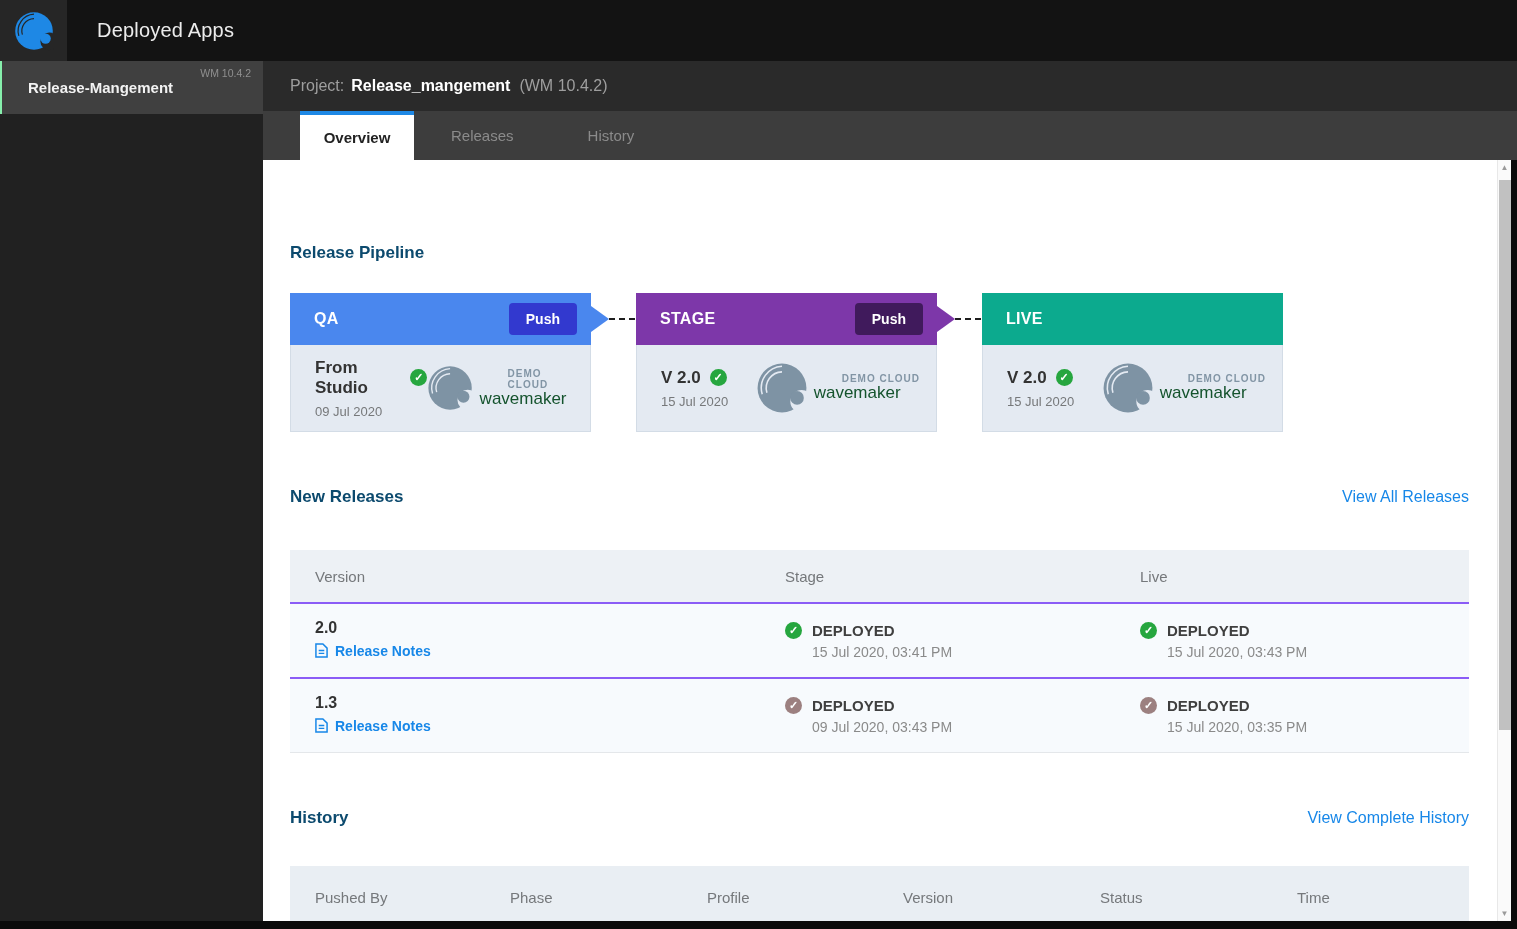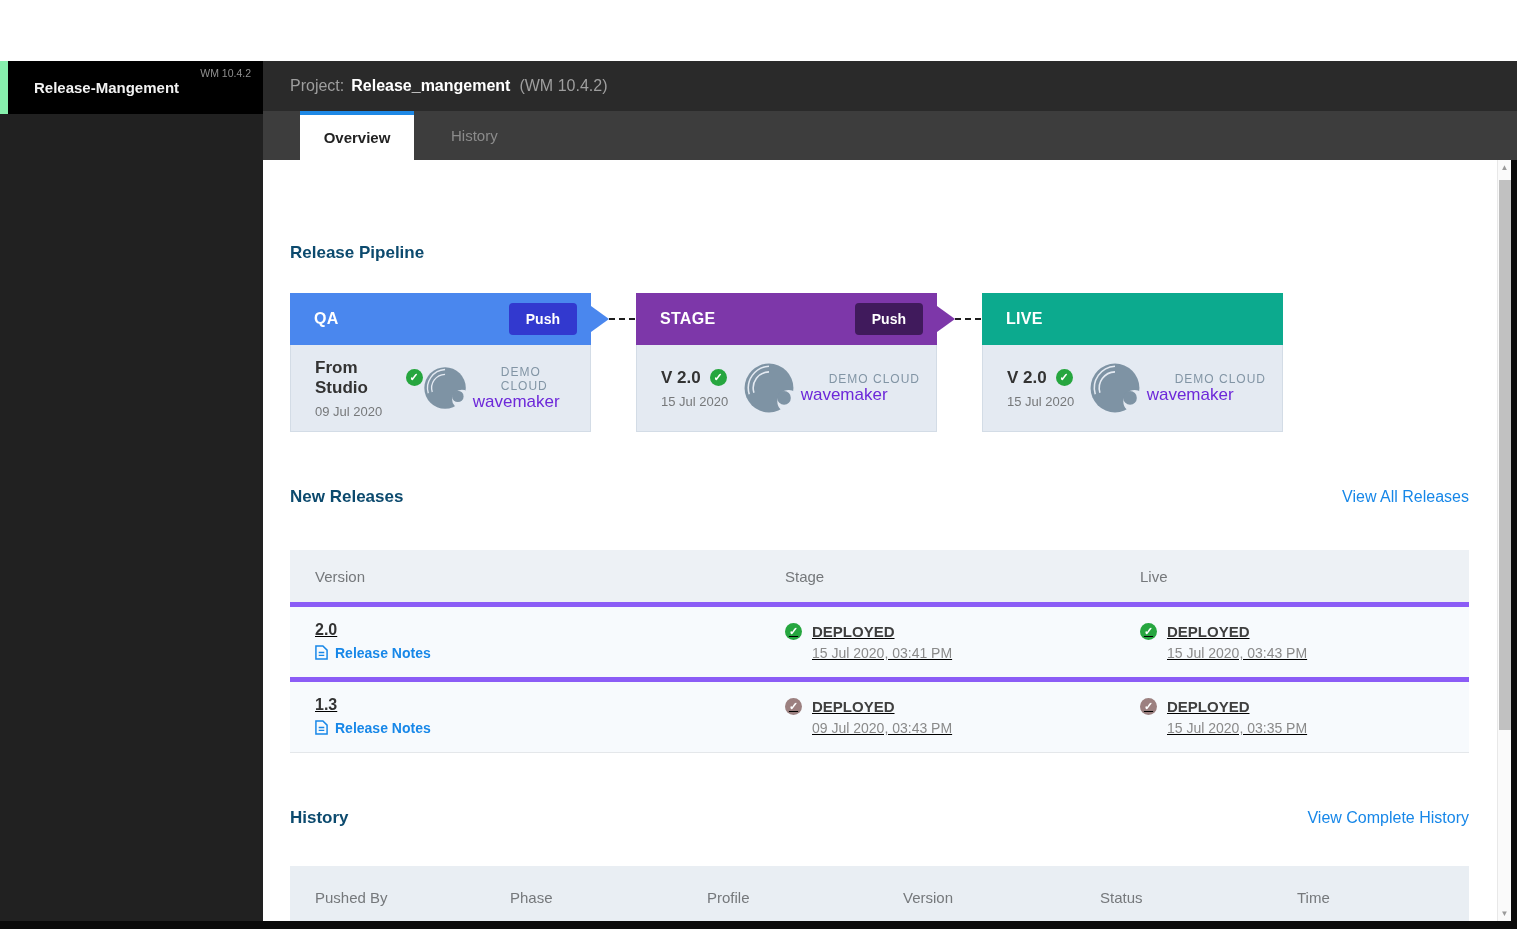--- a/index.html
+++ b/index.html
@@ -7,21 +7,21 @@
   .page { position:relative; width:1517px; height:929px; background:#fff; overflow:hidden; }
 
   
   .topbar { position:absolute; left:0; top:0; width:1517px; height:61px; background:#131313; display:flex; align-items:center; }
   .logo-box { width:67px; height:61px; background:#262626; display:flex; align-items:center; justify-content:center; cursor:pointer; }
   .logo-box svg { width:40px; height:40px; color:#1e88e5; }
   .app-title { margin-left:30px; color:#ececec; font-size:20px; font-weight:500; letter-spacing:.2px; }
 
   
   .sidebar { position:absolute; left:0; top:61px; width:263px; bottom:8px; background:#212121; }
-  .side-item { position:relative; height:53px; background:#000000; border-left:8px solid #86efac; cursor:pointer; }
+  .side-item { position:relative; height:53px; background:#404040; border-left:2px solid #86efac; cursor:pointer; }
   .side-item-name { position:absolute; left:26px; top:18px; color:#f2f2f2; font-size:15px; font-weight:bold; }
   .side-item-ver { position:absolute; right:12px; top:6px; color:#909090; font-size:10.5px; }
 
   
   .proj-header { position:absolute; left:263px; top:61px; right:0; height:50px; background:#2a2a2a; display:flex; align-items:center; padding-left:27px; font-size:16px; }
   .proj-prefix { color:#9e9e9e; margin-right:7px; }
   .proj-name { color:#ffffff; font-weight:bold; margin-right:9px; }
   .proj-ver { color:#9e9e9e; }
 
   
@@ -58,28 +58,28 @@
   .phase-card.with-connector::before { content:''; position:absolute; top:25px; left:100%; margin-left:18px; width:26px; border-top:2px dashed #1f1f1f; }
   .phase-body { height:87px; background:#e4eaf2; border:1px solid #d3dce6; border-top:none; display:flex; align-items:center; padding:0 16px 0 24px; }
   .version-line { font-size:17px; font-weight:bold; color:#333; display:flex; align-items:center; gap:9px; }
   .phase-date { font-size:13px; color:#76787a; margin-top:6px; }
   .check { width:17px; height:17px; border-radius:50%; color:#fff; font-size:11px; display:inline-flex; align-items:center; justify-content:center; font-weight:bold; flex:none; }
   .check-green { background:#26a63f; }
   .check-muted { background:#9c8080; }
 
   .cloud-logo { margin-left:auto; display:flex; align-items:center; gap:6px; }
   .cloud-logo svg { width:52px; height:52px; color:#7e93a4; }
-  .cloud-text-1 { font-size:12px; font-weight:normal; letter-spacing:1px; color:#8295a5;padding-left:28px; }
-  .cloud-text-2 { font-size:17px; color:#6d28d9; margin-top:-1px; }
+  .cloud-text-1 { font-size:10px; font-weight:bold; letter-spacing:1px; color:#8295a5;padding-left:28px; }
+  .cloud-text-2 { font-size:17px; color:#14532d; margin-top:-1px; }
 
   
   .h-newreleases { margin-top:55px;align-items:center; }
   .nr-table { margin-top:43px; border-bottom:1px solid #e4e7ea; }
   .nr-head { display:grid; grid-template-columns:470px 355px auto; padding-left:25px; background:#edf1f5; height:52px; align-items:center; color:#75787b; font-size:15px; }
-  .nr-row { display:grid; grid-template-columns:470px 355px auto; padding-left:25px; background:#f7fafd; min-height:75px; align-items:center; border-top:5px solid #8b5cf6;text-decoration:underline; }
+  .nr-row { display:grid; grid-template-columns:470px 355px auto; padding-left:25px; background:#f7fafd; min-height:75px; align-items:center; border-top:2px solid #8b5cf6; }
   .ver-num { font-size:16px; font-weight:bold; color:#333; }
   .notes-link { display:inline-flex; gap:7px; margin-top:6px; color:#1787e8; font-size:14px; font-weight:bold; text-decoration:none; cursor:pointer; }
   .notes-link svg { width:13px; height:15px; }
   .status-line { display:flex; align-items:center; gap:10px; font-weight:bold; color:#3f3f3f; font-size:15px; }
   .status-time { margin-left:27px; color:#8a8a8a; font-size:14px; margin-top:5px; }
 
   
   .h-history { margin-top:55px; }
   .hist-table { margin-top:38px; }
   .hist-head { display:grid; grid-template-columns:195px 197px 196px 197px 197px auto; padding-left:25px; background:#e9eef3; height:63px; align-items:center; color:#75787b; font-size:15px; }
@@ -90,36 +90,49 @@
   .sb-thumb { position:absolute; top:20px; left:1px; width:12px; height:550px; background:#c1c1c1; cursor:pointer; }
   .sb-down { position:absolute; bottom:3px; left:0; right:0; text-align:center; color:#9a9a9a; font-size:8px; cursor:pointer; }
   .right-edge { position:absolute; top:160px; right:0; width:6px; bottom:0; background:#0b0b0b; }
   .bottom-bar { position:absolute; left:0; right:0; bottom:0; height:8px; background:#0b0b0b; }
 </style>
 </head>
 <body>
 
 <div class="page">
 
+  <div class="topbar">
+    <div class="logo-box">
+      <svg viewBox="0 0 100 100" aria-hidden="true">
+        <circle cx="50" cy="50" r="47" fill="currentColor"></circle>
+        <circle cx="88" cy="76" r="22" fill="#262626"></circle>
+        <circle cx="79" cy="69" r="13" fill="currentColor"></circle>
+        <path d="M50 8 A42 42 0 0 0 12 62" stroke="#262626" stroke-width="3" fill="none"></path>
+        <path d="M50 19 A31 31 0 0 0 21 59" stroke="#262626" stroke-width="3" fill="none"></path>
+      </svg>
+    </div>
+    <div class="app-title">Deployed Apps</div>
+  </div>
 
   <div class="sidebar">
     <div class="side-item">
       <span class="side-item-ver">WM 10.4.2</span>
       <span class="side-item-name">Release-Mangement</span>
     </div>
   </div>
 
   <div class="proj-header">
     <span class="proj-prefix">Project:</span>
     <span class="proj-name">Release_mangement</span>
     <span class="proj-ver">(WM 10.4.2)</span>
   </div>
 
   <div class="tabstrip">
     <div class="tab active">Overview</div>
+    <div class="tab inactive">Releases</div>
     <div class="tab inactive">History</div>
   </div>
 
   <div class="content">
     <div class="content-inner">
 
       <div class="section-title h-pipeline">Release Pipeline</div>
 
       <div class="pipeline-row">
 

